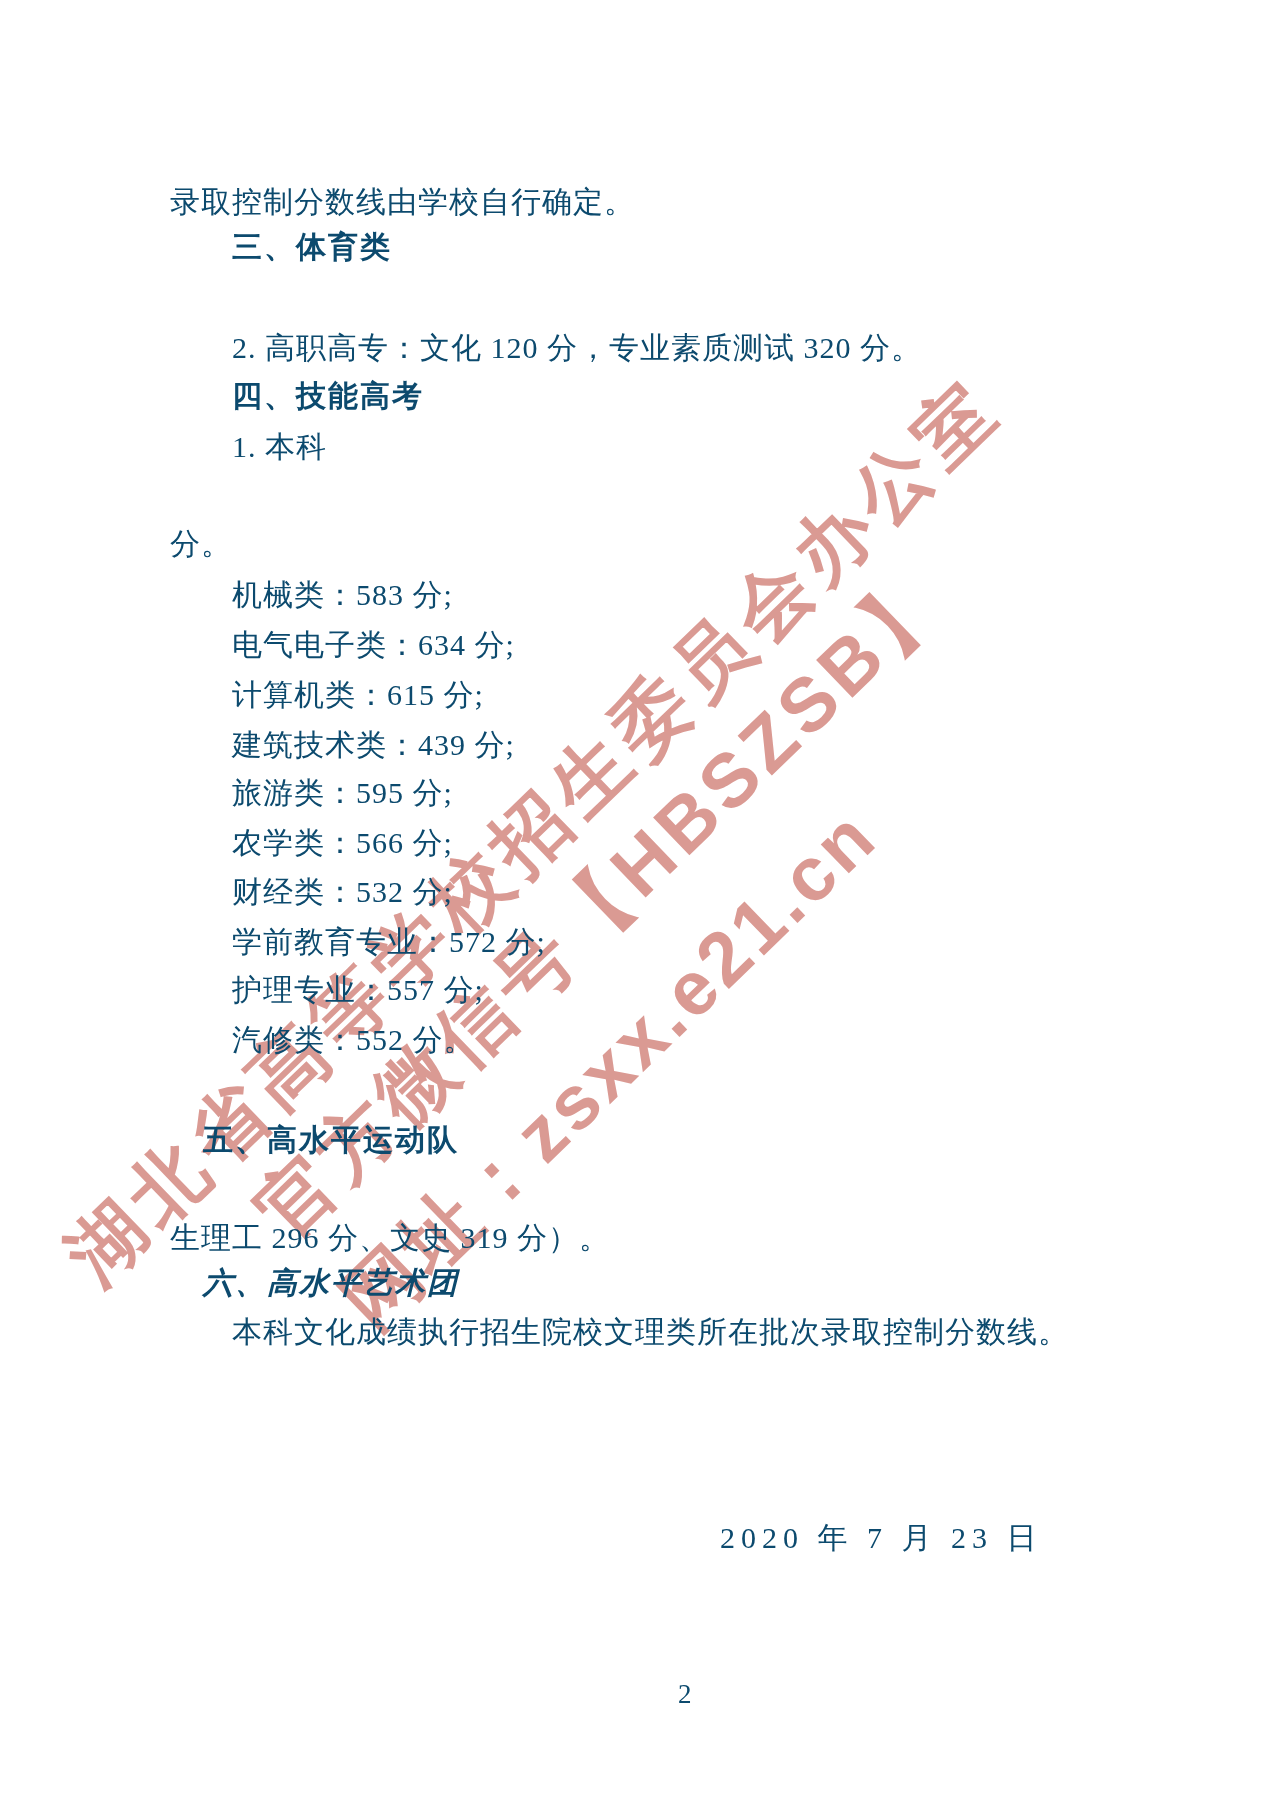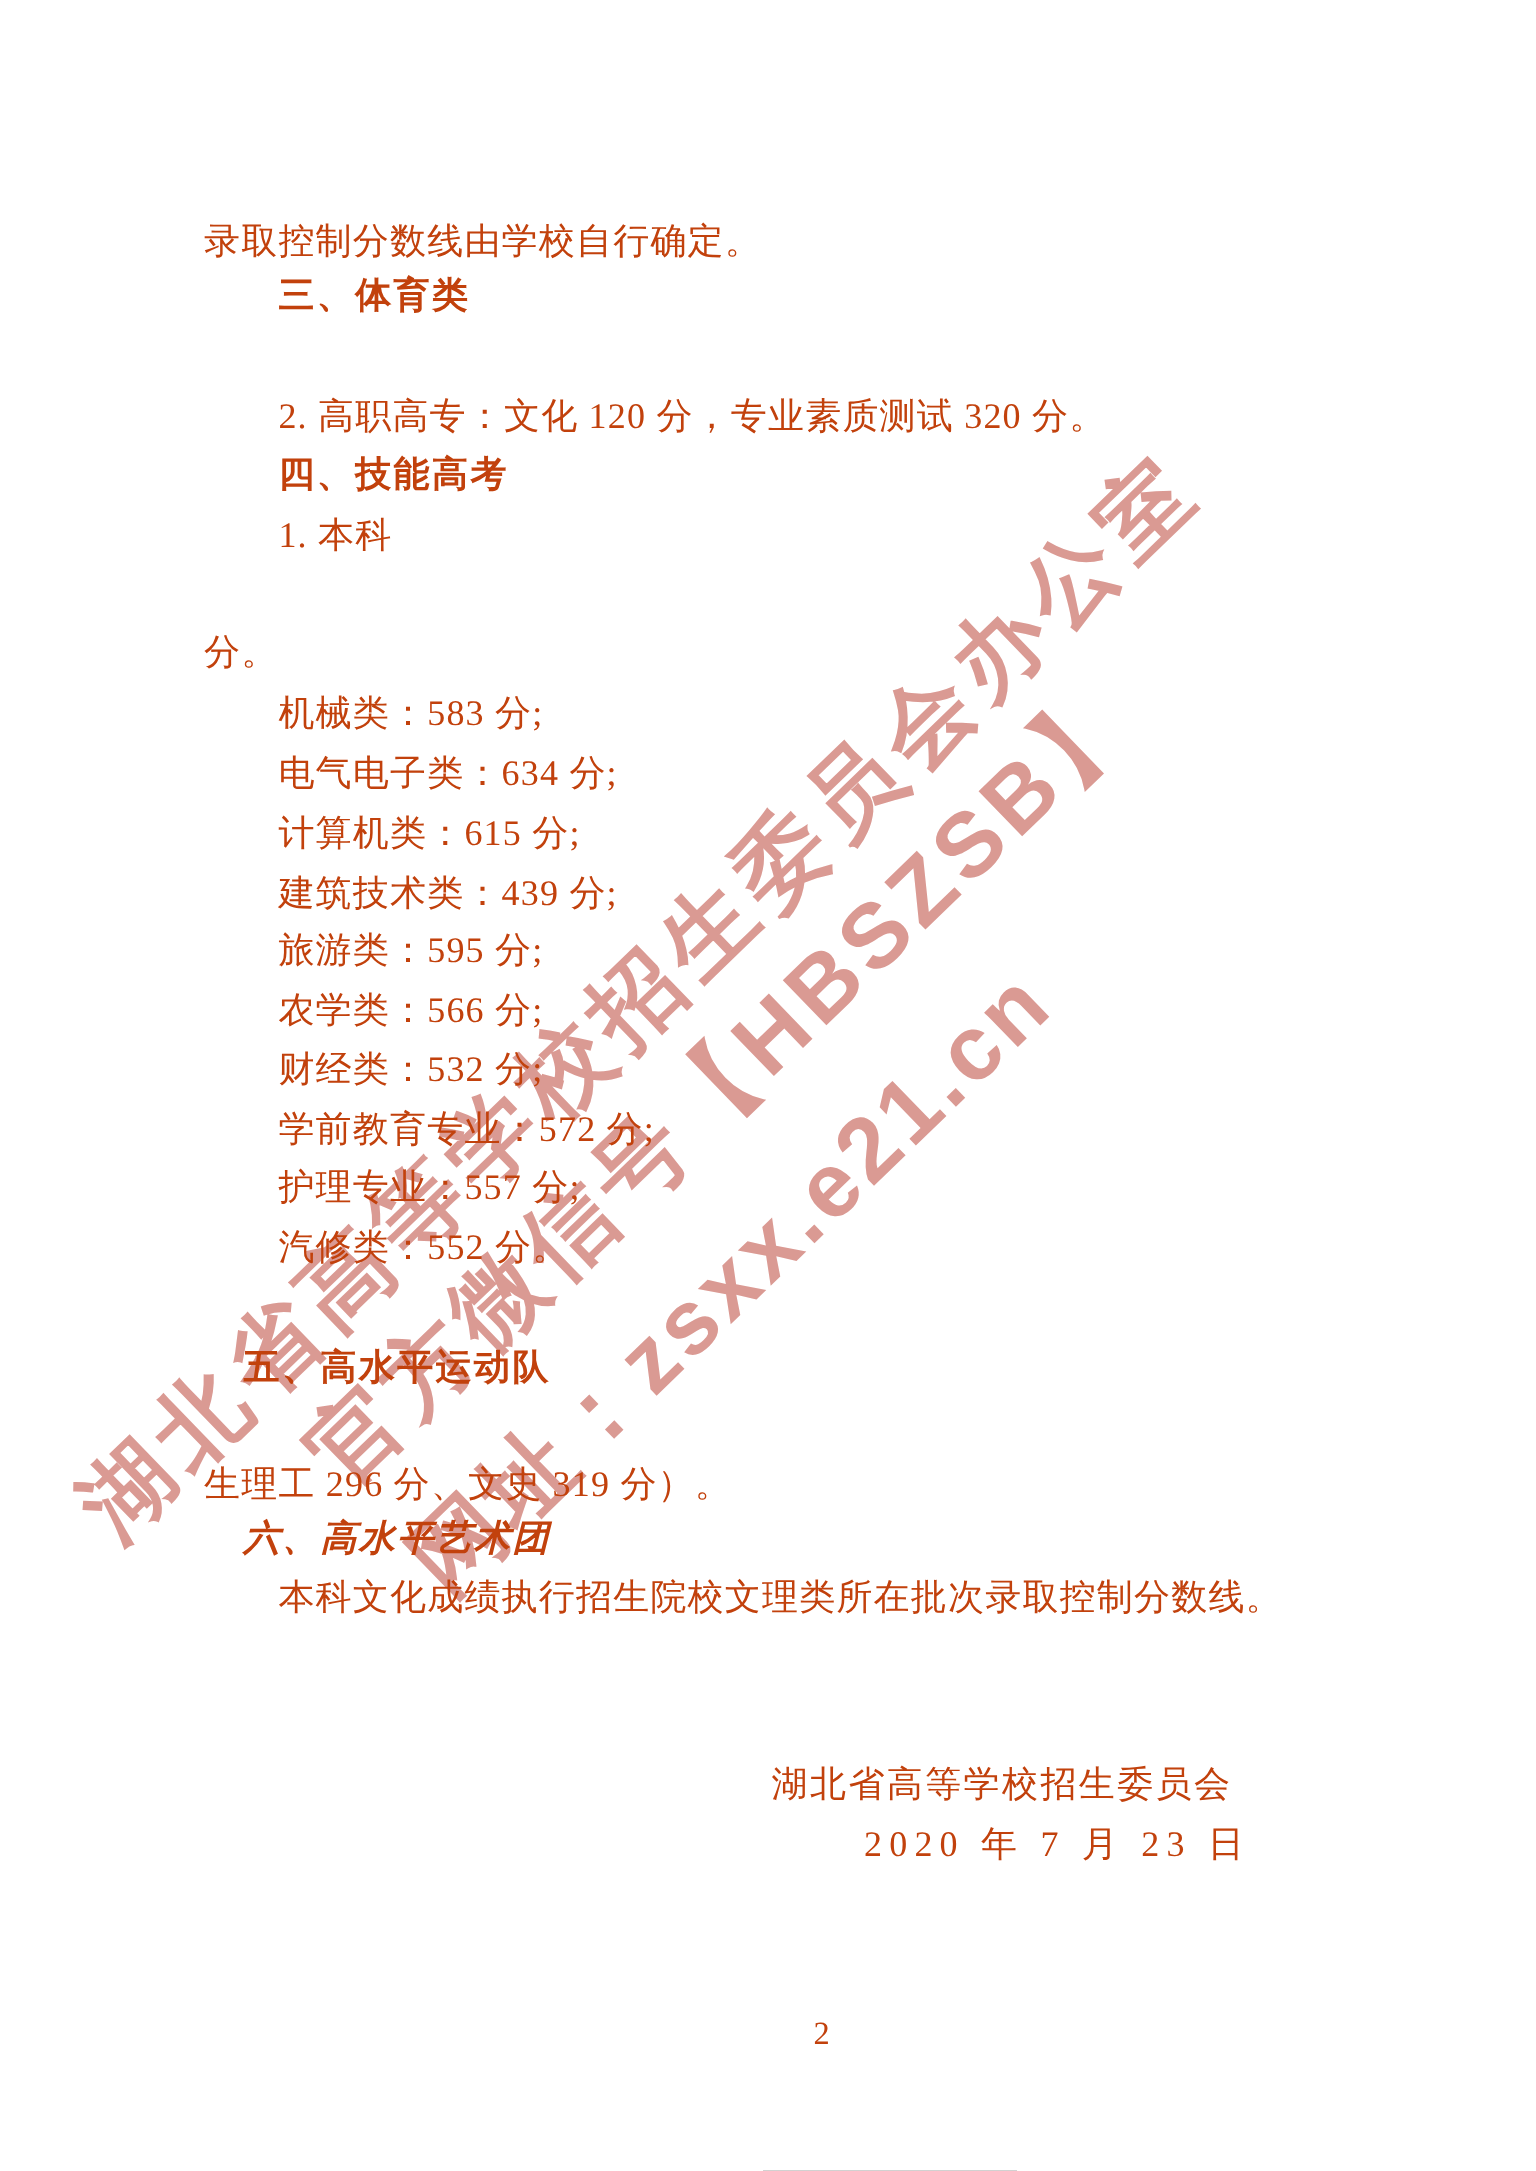--- a/index.html
+++ b/index.html
@@ -26,21 +26,21 @@
   }
   .wm1{left:80px;top:1229px;letter-spacing:8px;}
   .wm2{left:270px;top:1184px;letter-spacing:6px;}
   .wm3{left:355px;top:1274px;letter-spacing:4px;}
   
   .ln{
     position:absolute;
     font-size:30px;
     line-height:32px;
     letter-spacing:1px;
-    color:#c2410c;
+    color:#0c4a6e;
     white-space:nowrap;
     z-index:1;
   }
   .heading{
     font-family:"Liberation Sans","DejaVu Sans",sans-serif;
     font-weight:bold;
     letter-spacing:2px;
   }
   .wide{letter-spacing:2px;}
   .sig{letter-spacing:2px;}
@@ -70,18 +70,17 @@
   <div class="ln" style="top:827px;left:232px;">农学类：566 分;</div>
   <div class="ln" style="top:876px;left:232px;">财经类：532 分;</div>
   <div class="ln" style="top:926px;left:232px;">学前教育专业：572 分;</div>
   <div class="ln" style="top:974px;left:232px;">护理专业：557 分;</div>
   <div class="ln" style="top:1024px;left:232px;">汽修类：552 分。</div>
   <div class="ln heading" style="top:1124px;left:203px;">五、高水平运动队</div>
   <div class="ln" style="top:1222px;left:170px;">生理工 296 分、文史 319 分）。</div>
   <div class="ln heading" style="top:1267px;left:203px;font-style:italic;">六、高水平艺术团</div>
   <div class="ln" style="top:1316px;left:232px;">本科文化成绩执行招生院校文理类所在批次录取控制分数线。</div>
 
-  <div class="ln sig" style="top:1472px;left:643px;">湖北省高等学校招生委员会</div>
   <div class="ln date" style="top:1522px;left:720px;">2020 年 7 月 23 日</div>
 
   <div class="ln pageno" style="top:1678px;left:678px;">2</div>
 
 </div>
 
 </body></html>

